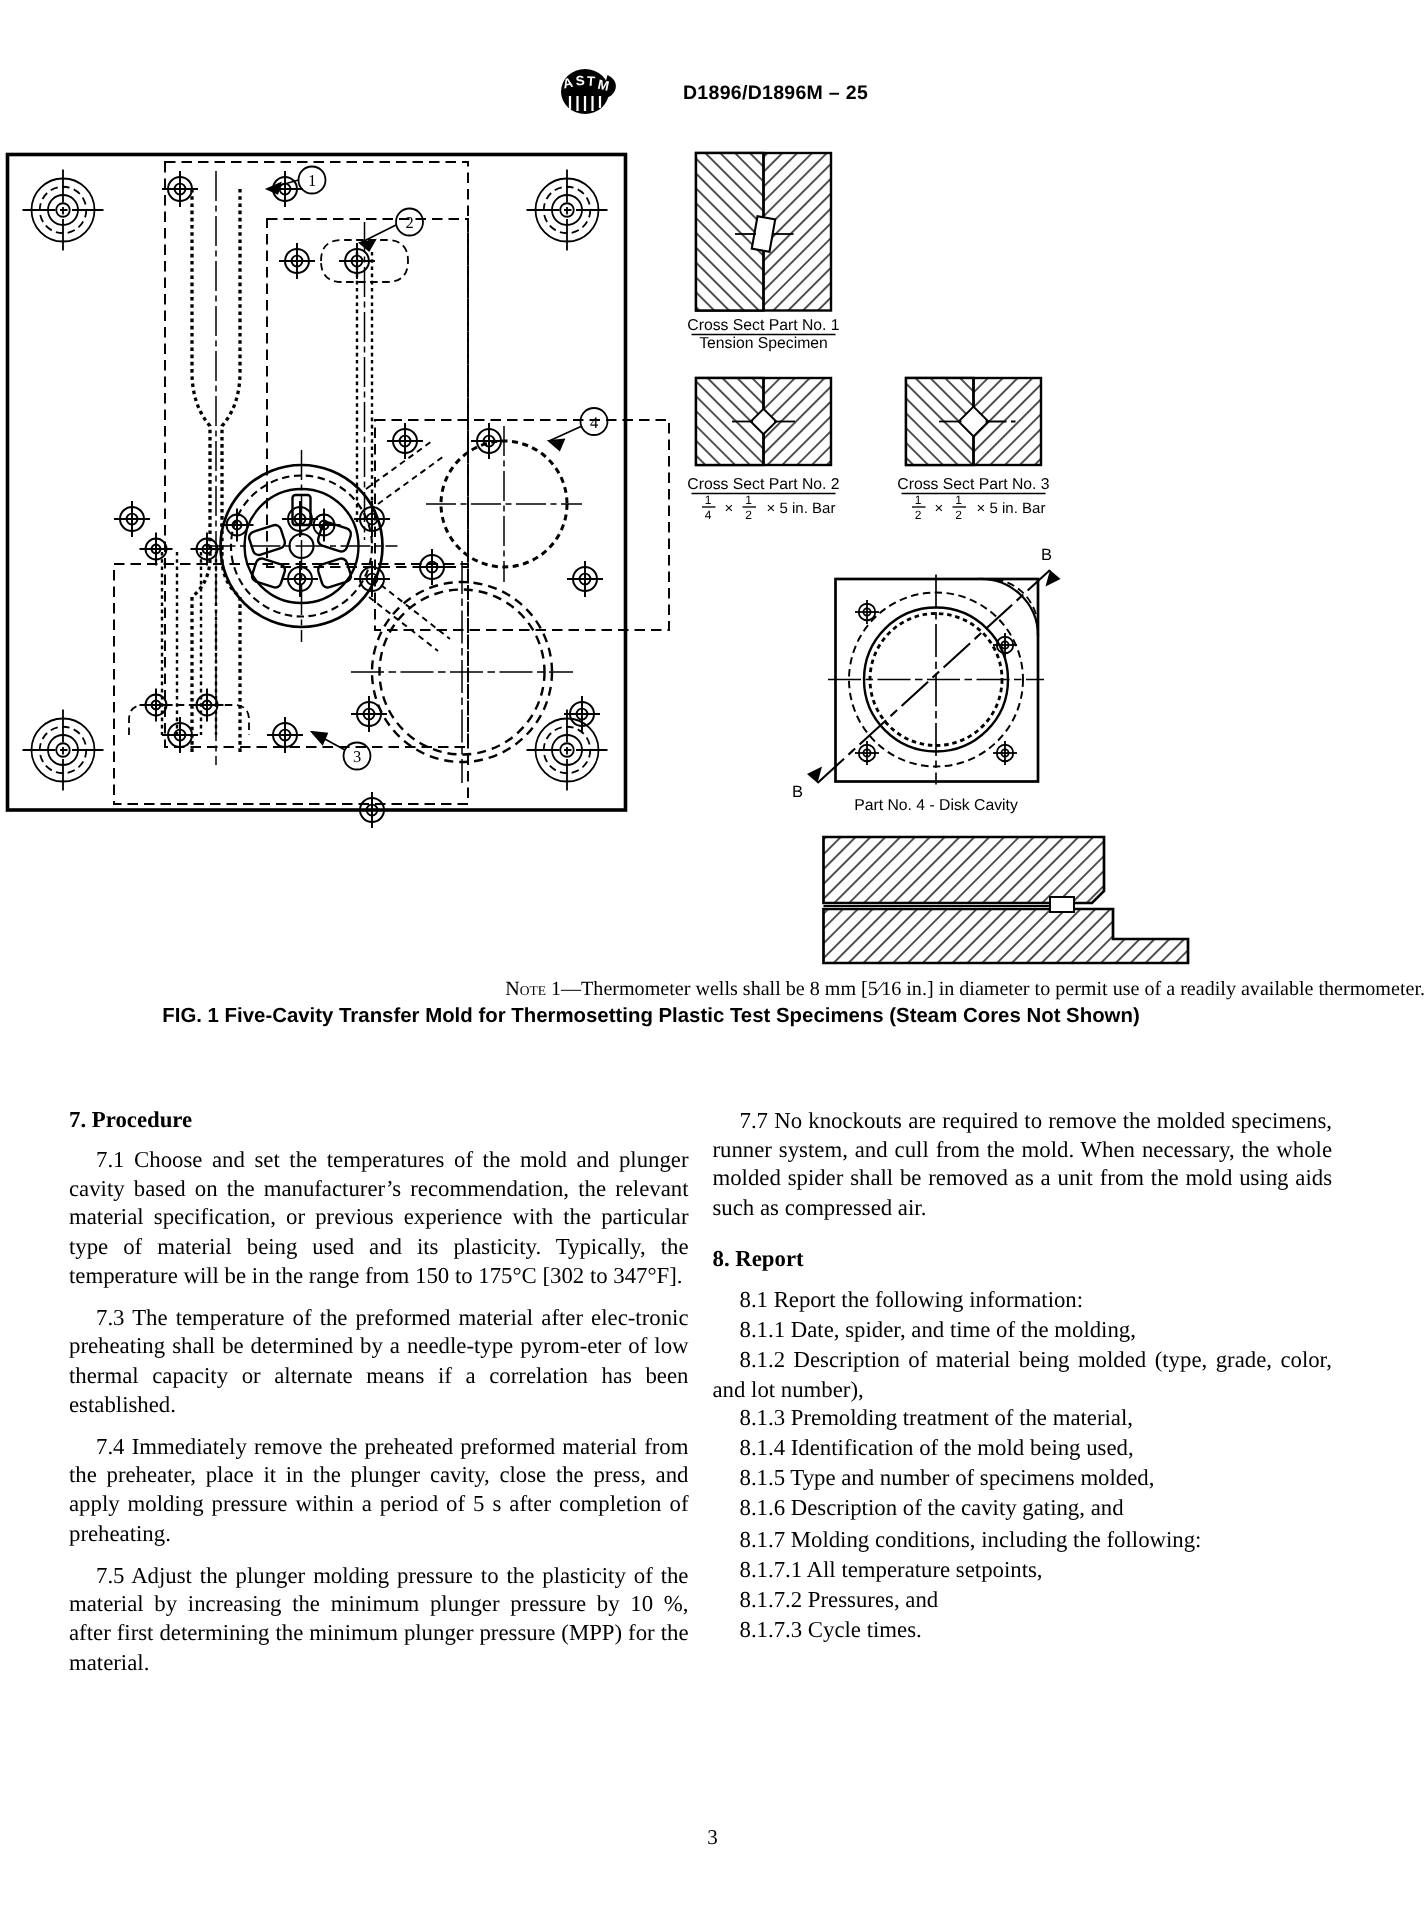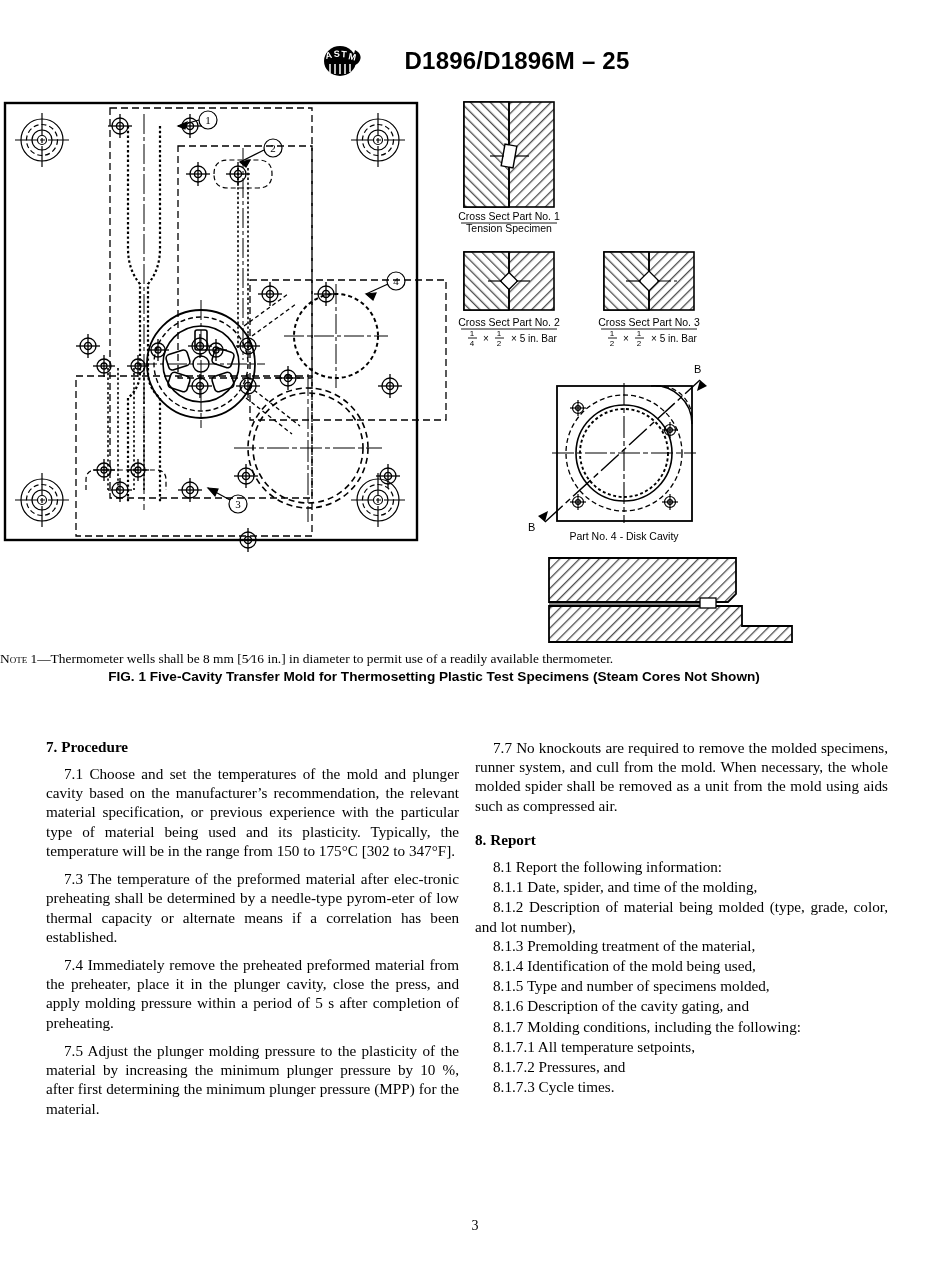--- a/index.html
+++ b/index.html
@@ -35,42 +35,42 @@
   }
   .astm-logo {
     width: 42px;
     height: 34px;
     flex: none;
     position: relative;
   }
   .designation {
     font-family: "Liberation Sans", sans-serif;
     font-weight: bold;
-    font-size: 24px;
+    font-size: 13px;
     letter-spacing: 0.2px;
     white-space: nowrap;
     margin-left: 32px;
   }
 
   
   .figure-wrap {
     position: absolute;
     top: 98px;
     left: 0;
     width: 950px;
     height: 550px;
   }
   .fig-svg { display: block; }
 
   .note-line {
     position: absolute;
     top: 651px;
     left: 0;
     width: 950px;
-    text-align: left;
+    text-align: right;
     font-size: 13.4px;
   }
   .note-label {
     font-variant: small-caps;
     font-size: 13.4px;
   }
   .fig-caption {
     position: absolute;
     top: 669px;
     left: 0;

